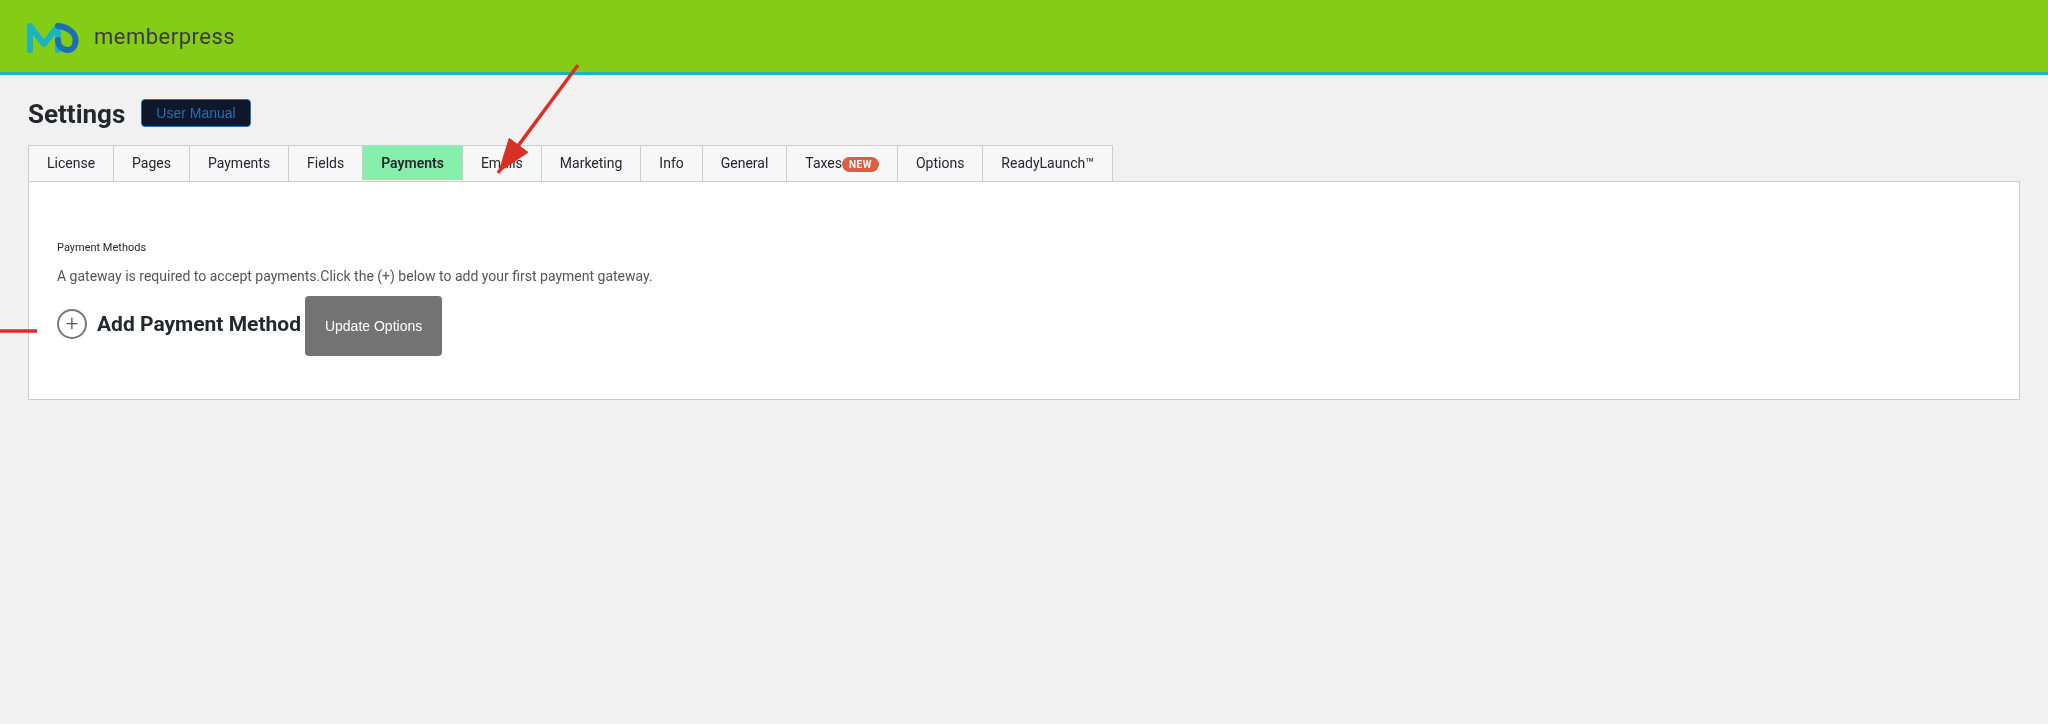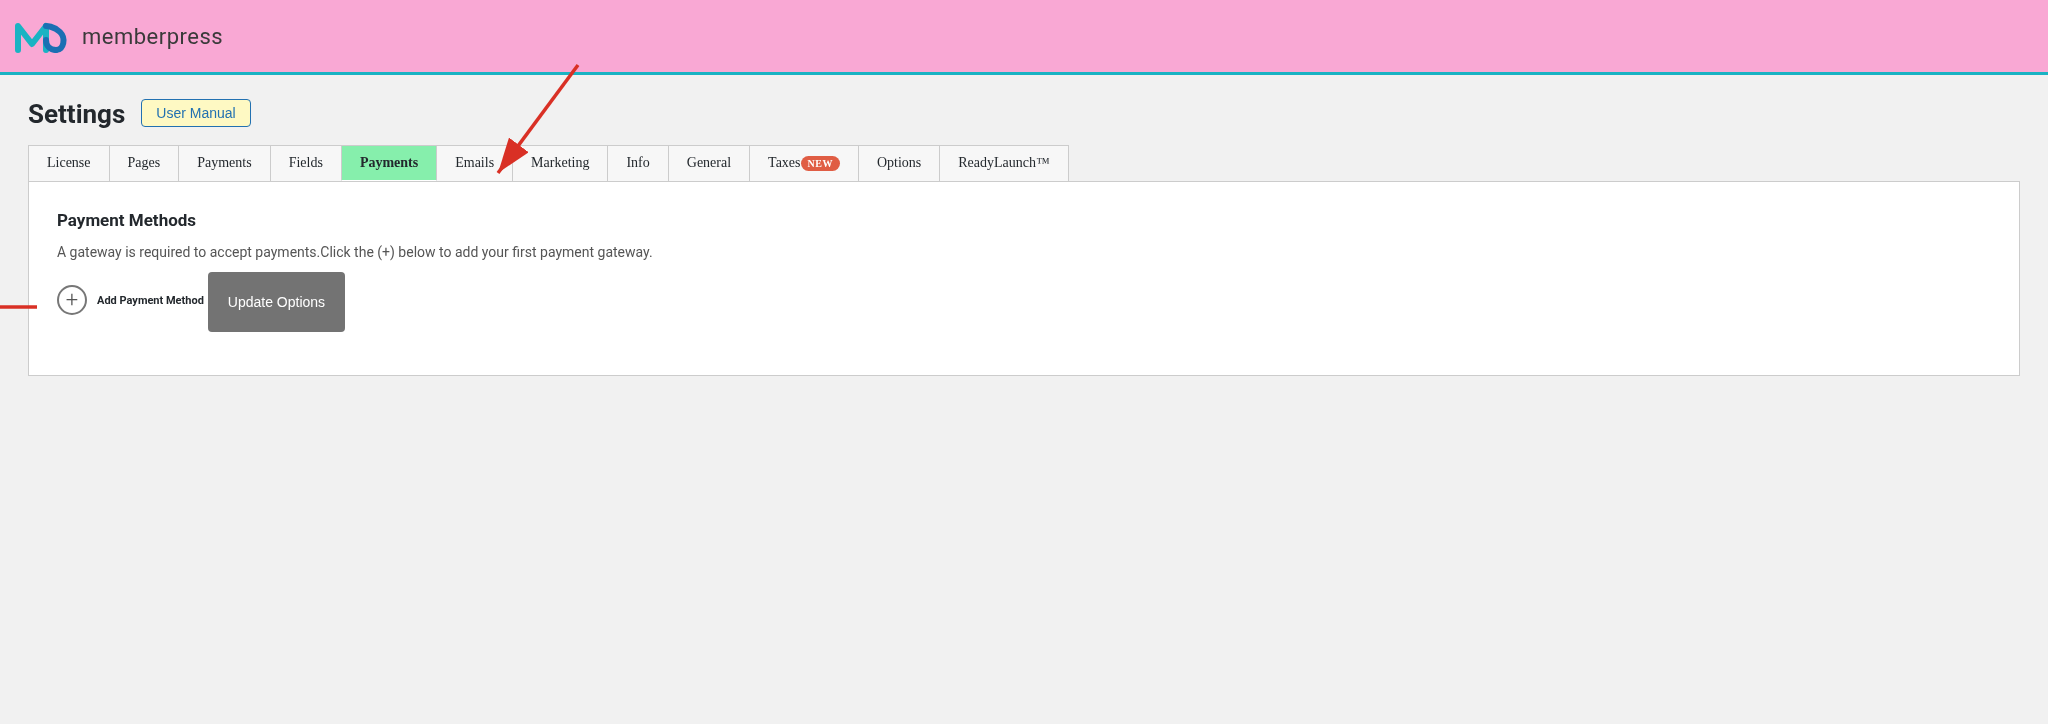--- a/index.html
+++ b/index.html
@@ -4,22 +4,22 @@
   <style>
     * { box-sizing: border-box; margin: 0; padding: 0; }
     body {
       font-family: -apple-system, BlinkMacSystemFont, "Segoe UI", Roboto, Helvetica, Arial, sans-serif;
       background: #f1f1f1;
       color: #23282d;
     }
 
     
     .header {
-      background: #f9a8d4;
-      padding: 12px 12px;
+      background: #84cc16;
+      padding: 12px 24px;
       border-bottom: 3px solid #1ab3c3;
       display: flex;
       align-items: center;
     }
     .logo-wrapper {
       display: flex;
       align-items: center;
       gap: 10px;
     }
     .logo-svg {
@@ -45,21 +45,21 @@
       gap: 16px;
       margin-bottom: 16px;
     }
     .settings-title {
       font-size: 26px;
       font-weight: 700;
       color: #23282d;
     }
     .user-manual-btn {
       border: 1.5px solid #2271b1;
-      background: #fef9c3;
+      background: #0f172a;
       color: #2271b1;
       padding: 5px 14px;
       font-size: 14px;
       border-radius: 4px;
       cursor: pointer;
       font-weight: 400;
     }
 
     
     .tabs-row {
@@ -74,21 +74,20 @@
       padding: 9px 18px;
       border: 1px solid #ccc;
       border-bottom: none;
       background: #f7f7f7;
       font-size: 14px;
       color: #23282d;
       cursor: pointer;
       white-space: nowrap;
       margin-right: -1px;
       position: relative;
-      font-family: Liberation Serif, serif;
     }
     .tab:first-child { margin-left: 0; }
     .tab.active {
       background: #86efac;
       border-bottom: 1px solid #fff;
       z-index: 2;
       font-weight: 600;
       text-align: center;
     }
 
@@ -106,24 +105,25 @@
 
     
     .content-area {
       background: #fff;
       border: 1px solid #ccc;
       border-top: none;
       padding: 28px 28px 32px 28px;
     }
 
     .payment-methods-title {
-      font-size: 17px;
-      font-weight: 700;
+      font-size: 11px;
+      font-weight: 400;
       margin-bottom: 14px;
       color: #23282d;
+      margin-top: 31px;
     }
     .gateway-description {
       font-size: 14px;
       color: #555;
       margin-bottom: 12px;
     }
 
     .add-payment-row {
       display: flex;
       align-items: center;
@@ -140,21 +140,21 @@
       display: flex;
       align-items: center;
       justify-content: center;
       font-size: 22px;
       color: #555;
       font-weight: 300;
       line-height: 1;
       flex-shrink: 0;
     }
     .add-payment-label {
-      font-size: 11px;
+      font-size: 21px;
       font-weight: 700;
       color: #23282d;
     }
 
     .update-options-btn {
       background: #737373;
       color: #fff;
       border: none;
       padding: 22px 20px;
       font-size: 14px;

